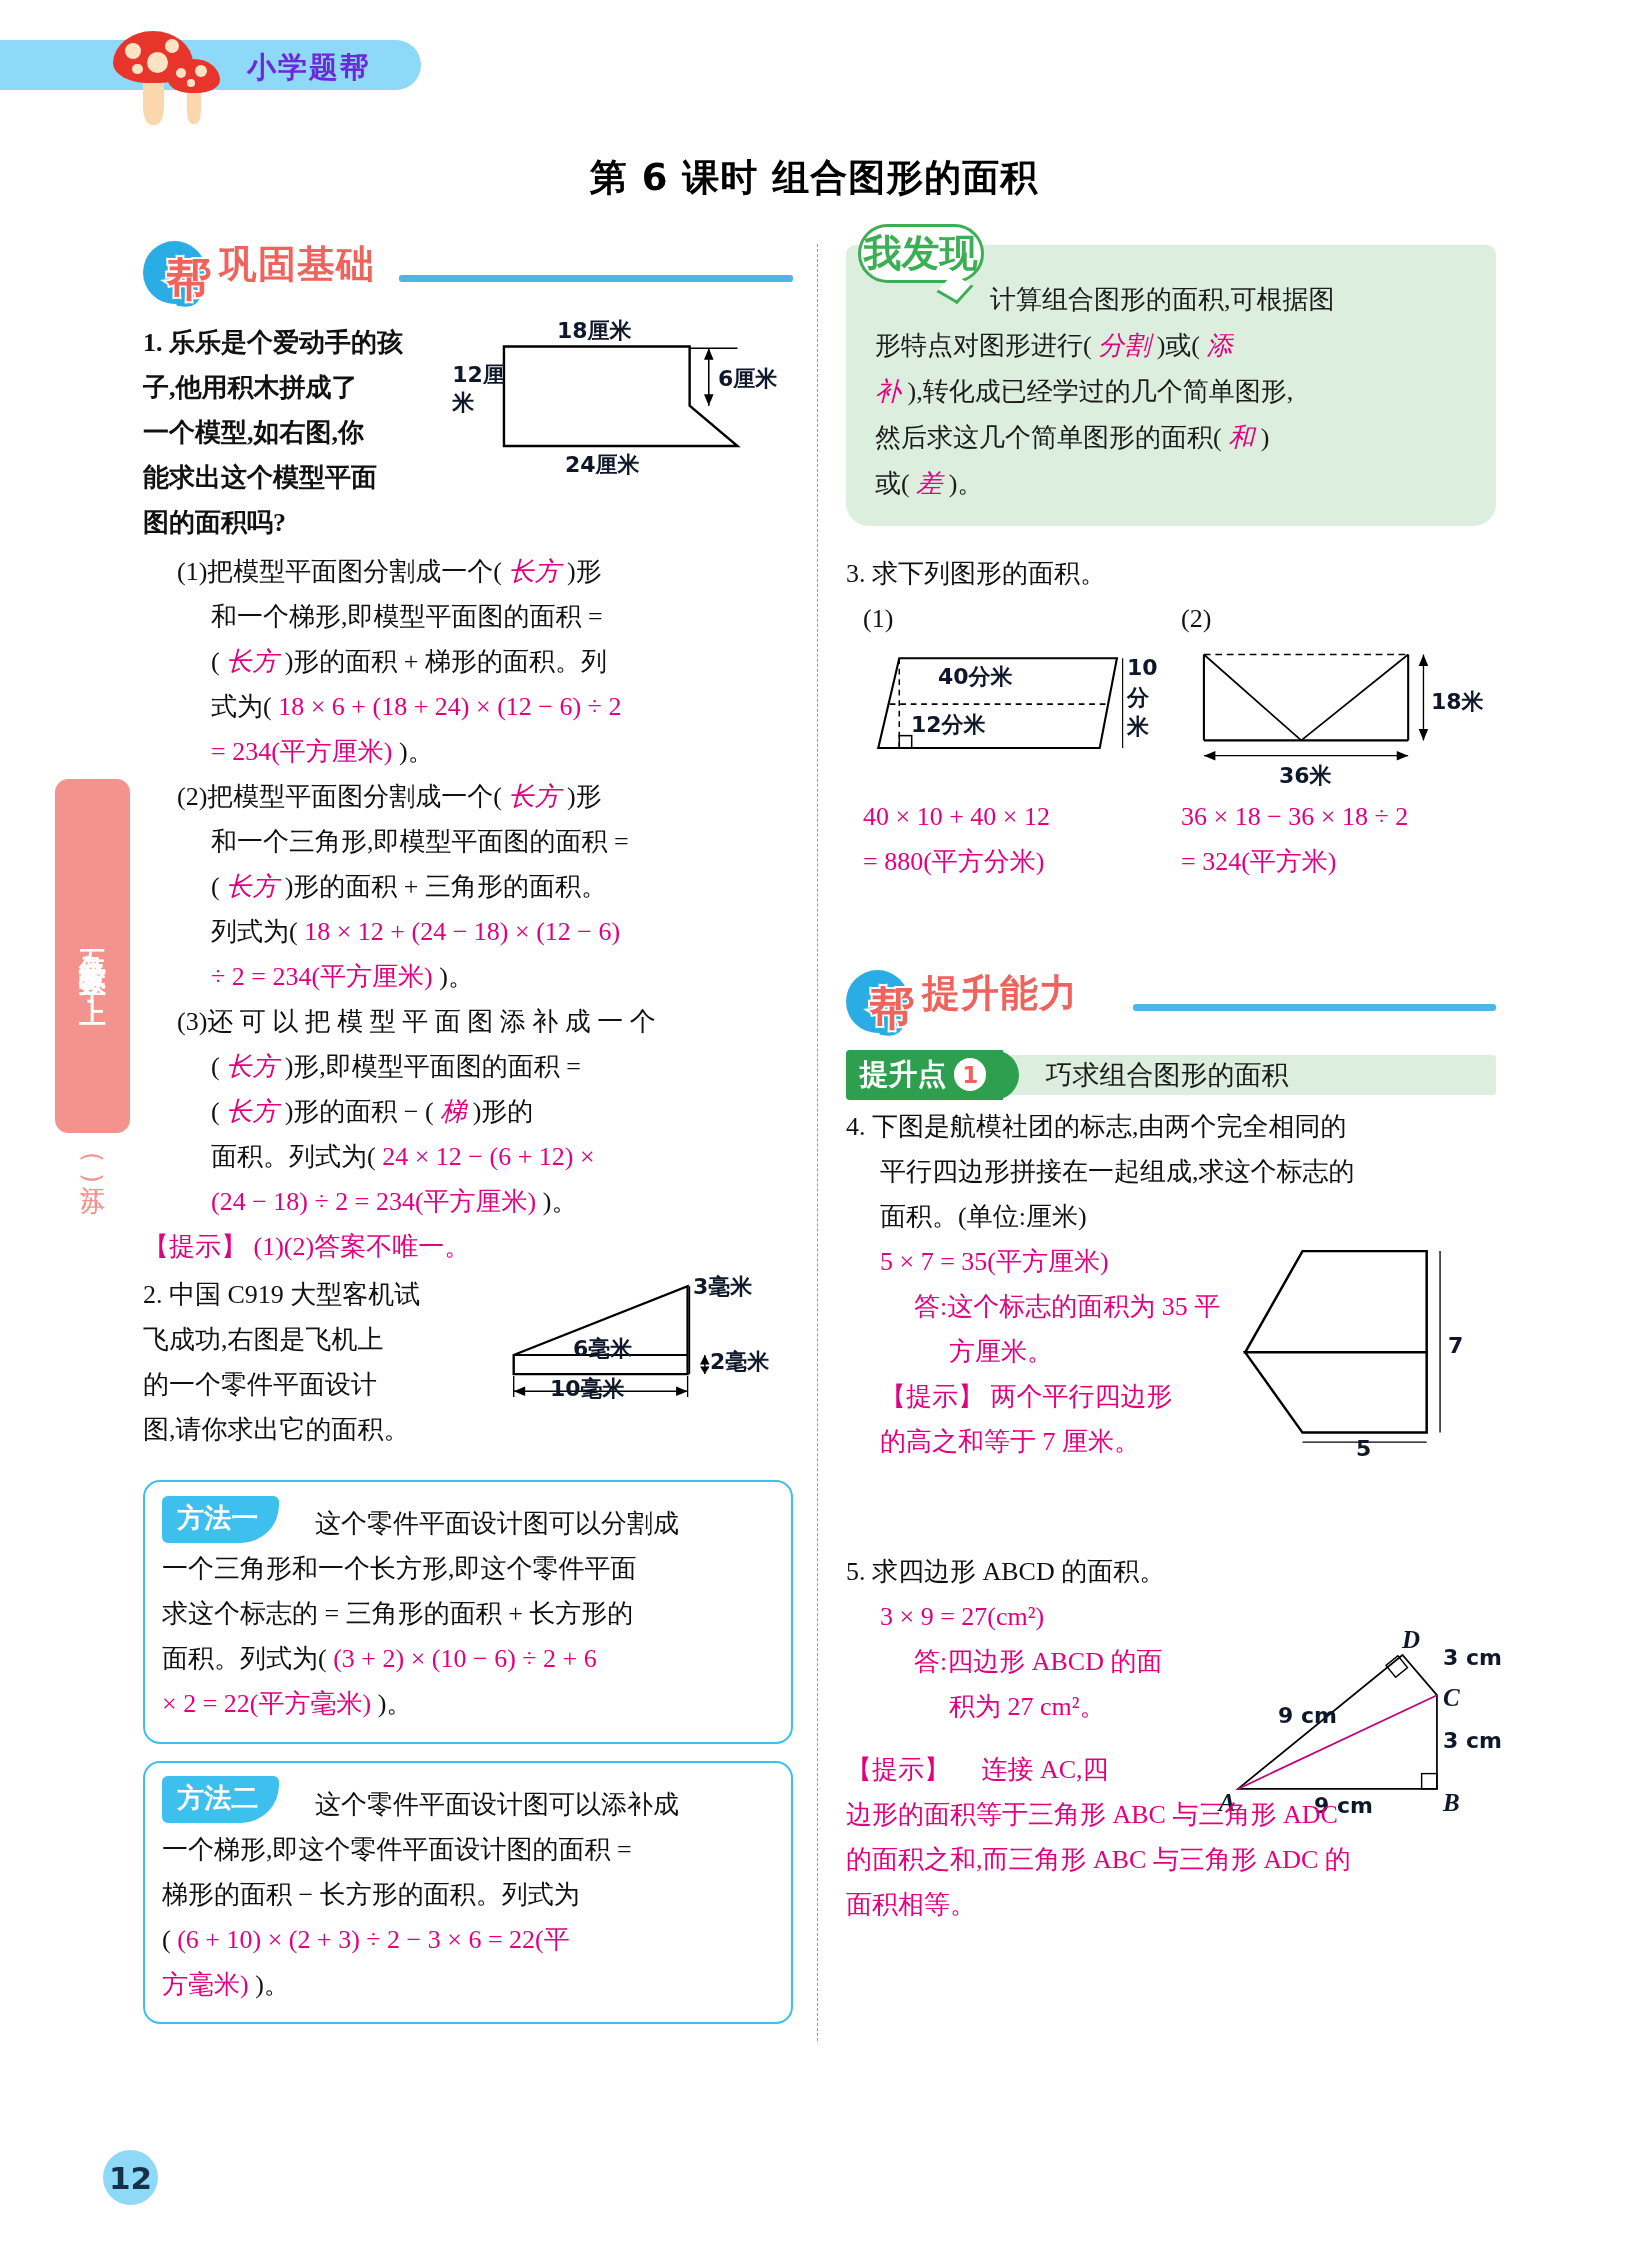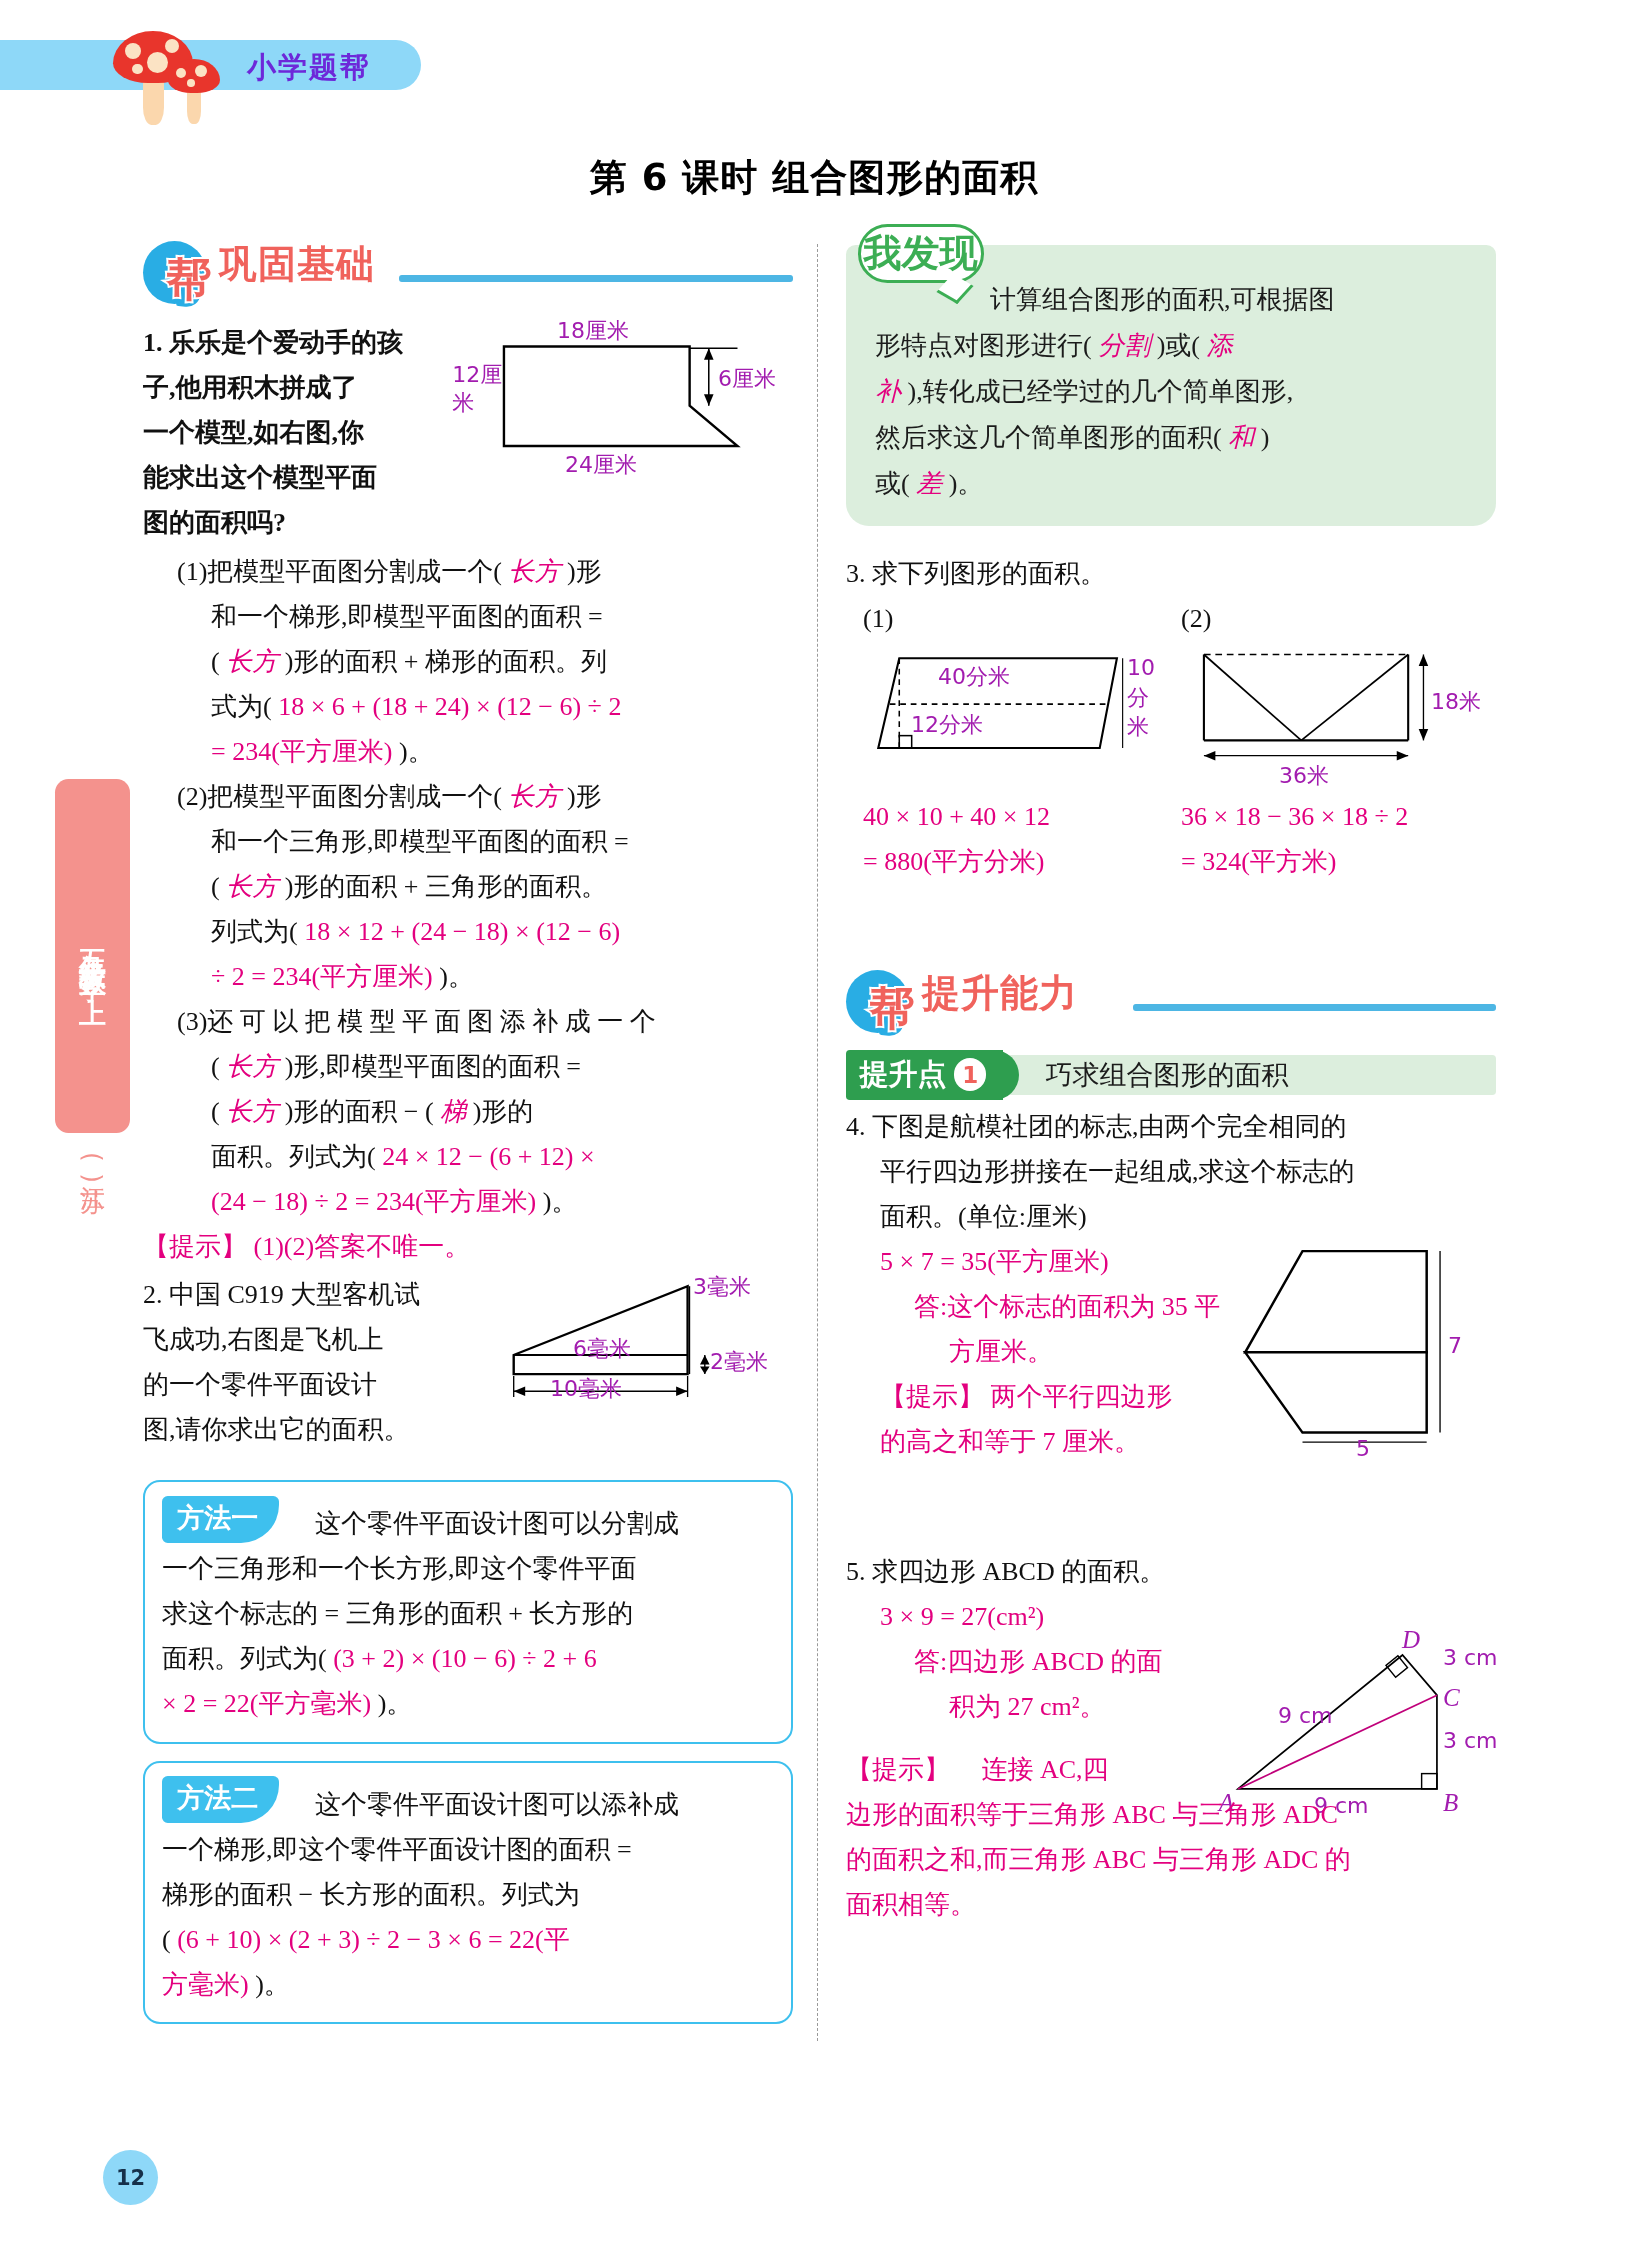--- a/index.html
+++ b/index.html
@@ -184,31 +184,31 @@
     padding: 3.8px 21px 7.6px 15.3px;
     border-radius: 5.7px 5.7px 38px 5.7px;
   }
   .method-text { font-size: 26px; line-height: 45px; color: #111; }
   .method-text .lead { display: inline-block; width: 153px; }
 
   
   .fig { position: relative; }
   .lbl {
     position: absolute; font-family: "DejaVu Sans", sans-serif;
-    font-weight: normal; font-size: 22px; color: #a21caf; white-space: nowrap;
+    font-weight: bold; font-size: 22px; color: #0f172a; white-space: nowrap;
   }
   .lbl.serif { font-family: "Liberation Serif", serif; font-style: italic; }
 
   
   .pg-circle {
     position: absolute; left: 103px; bottom: 55px;
     width: 55px; height: 55px; border-radius: 50%;
     background: #8ed8f8; color: #16304a;
     display: flex; align-items: center; justify-content: center;
-    font-family: "DejaVu Sans", sans-serif; font-weight: bold; font-size: 21px;
+    font-family: "DejaVu Sans", sans-serif; font-weight: bold; font-size: 31px;
   }
 </style>
 </head>
 <body>
 
 <div class="page">
 
   <div class="hdr-bar"></div>
 
   <div class="mush" style="left:113px; top:31px; width:80px; height:92px;">

